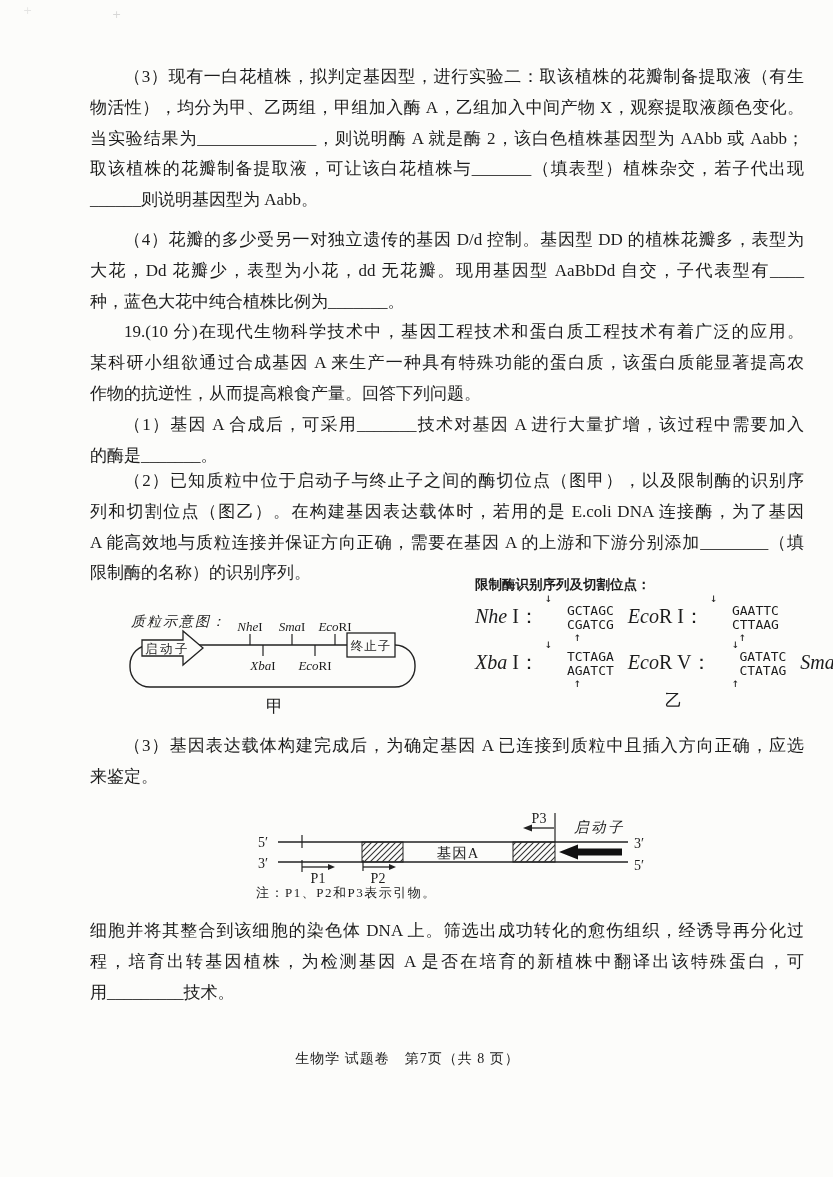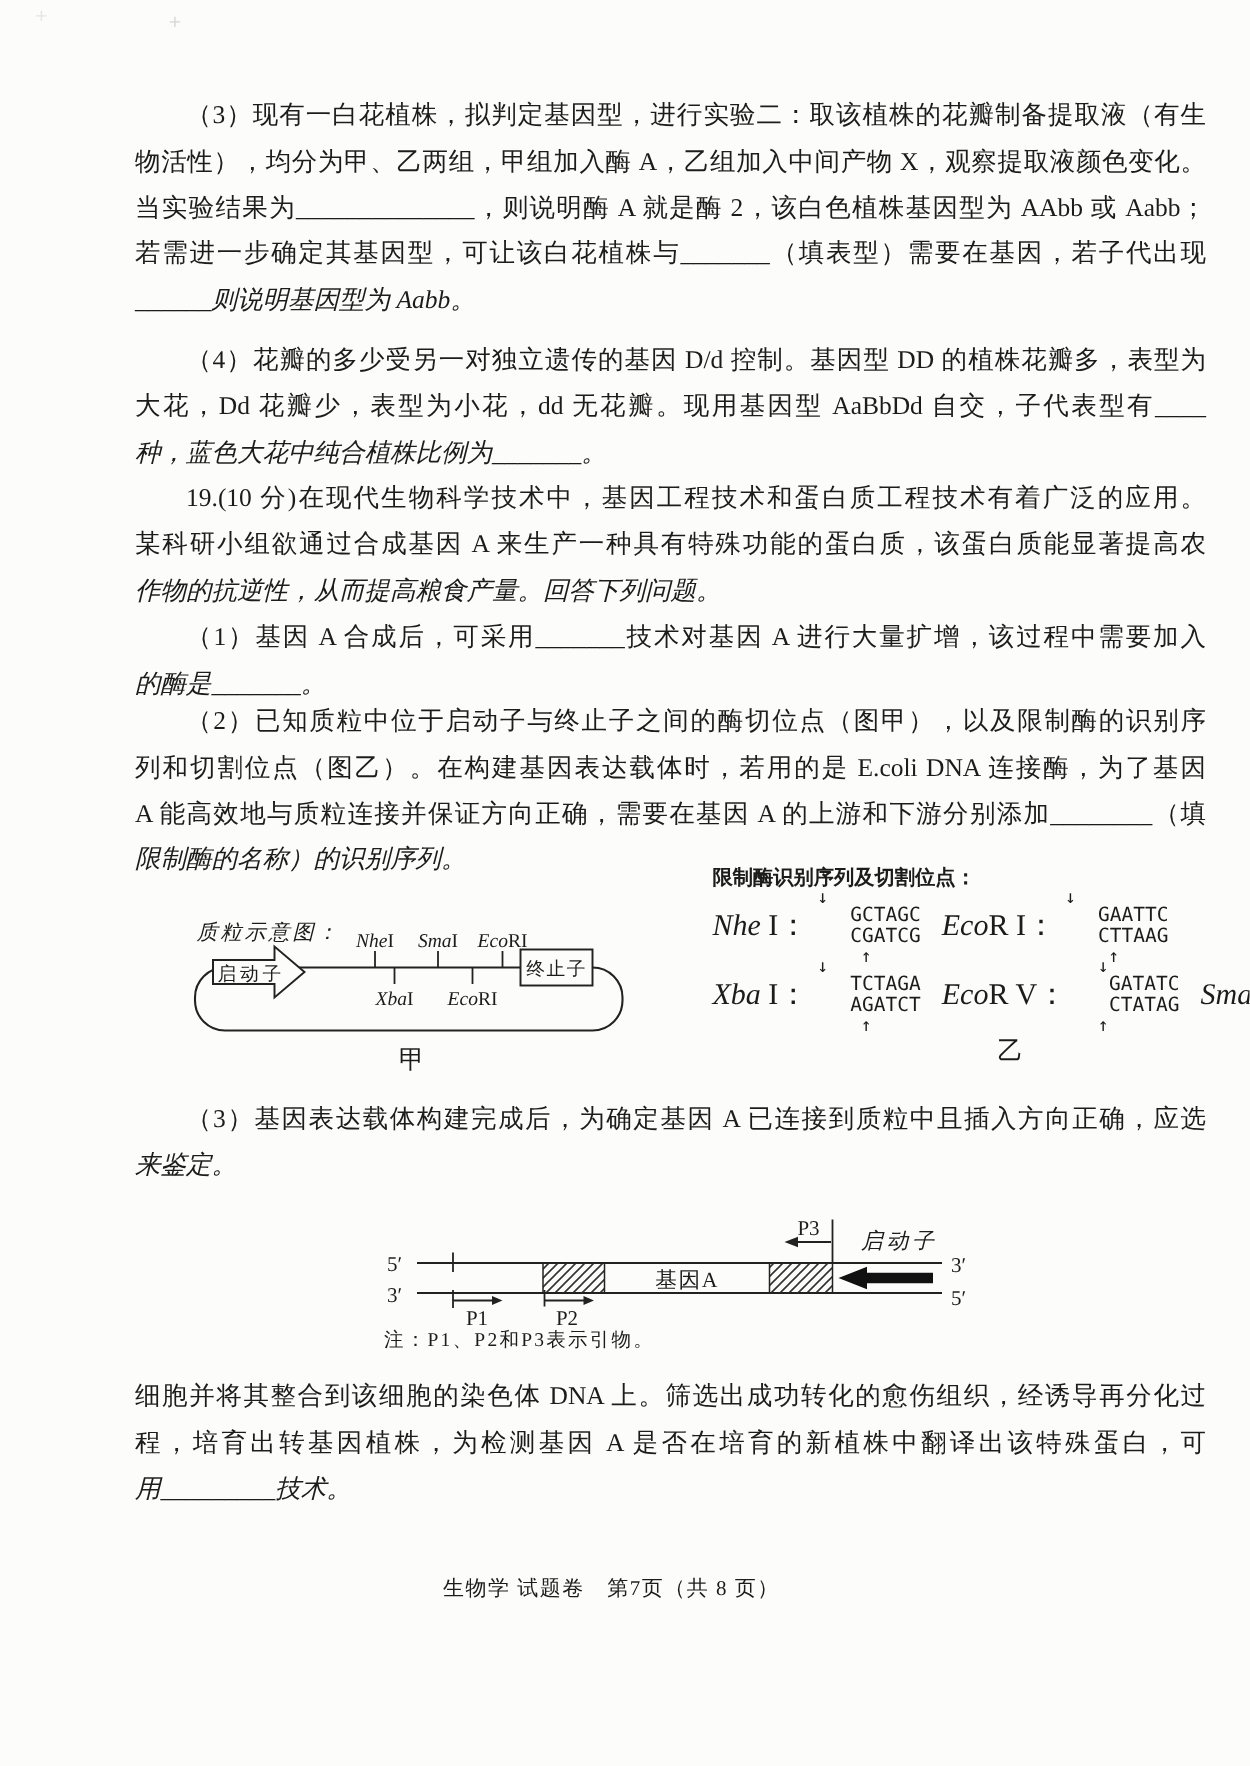--- a/index.html
+++ b/index.html
@@ -13,21 +13,21 @@
   .page{position:relative;width:833px;height:1177px;}
 
   
   .reg-mark{position:absolute;font-size:11px;color:#b9b9b9;font-family:"DejaVu Sans",sans-serif;}
   .reg-a{left:23px;top:4px;opacity:.35;}
   .reg-b{left:112px;top:8px;opacity:.55;}
 
   
   .para{position:absolute;left:90px;width:714px;font-size:17px;line-height:30.8px;}
   .line{display:block;text-align:justify;text-align-last:justify;white-space:normal;}
-  .line.short{text-align:center;text-align-last:left;font-style:italic;}
+  .line.short{text-align:center;text-align-last:left;}
   .line.indent{text-indent:2em;}
 
   
   .fig-jia{position:absolute;left:95px;top:588px;width:370px;height:128px;}
   .fig-jia text{fill:#1c1c1c;font-family:"Liberation Serif","DejaVu Serif",serif;}
 
   
   .fig-yi{position:absolute;left:462px;top:576px;width:352px;}
   .yi-title{font-family:"Liberation Sans","DejaVu Sans",sans-serif;font-weight:bold;font-size:13.5px;margin-left:13px;margin-bottom:0;}
   .yi-row{display:flex;gap:14px;margin-left:13px;}
@@ -54,21 +54,21 @@
 
 <div class="page">
 
   <span class="reg-mark reg-a">+</span>
   <span class="reg-mark reg-b">+</span>
 
   <div class="para" style="top:62px;">
     <span class="line indent">（3）现有一白花植株，拟判定基因型，进行实验二：取该植株的花瓣制备提取液（有生</span>
     <span class="line">物活性），均分为甲、乙两组，甲组加入酶 A，乙组加入中间产物 X，观察提取液颜色变化。</span>
     <span class="line">当实验结果为______________，则说明酶 A 就是酶 2，该白色植株基因型为 AAbb 或 Aabb；</span>
-    <span class="line">若需进一步确定其基因型，可让该白花植株与_______（填表型）需要在基因，若子代出现</span>
+    <span class="line">取该植株的花瓣制备提取液，可让该白花植株与_______（填表型）植株杂交，若子代出现</span>
     <span class="line short">______则说明基因型为 Aabb。</span>
   </div>
 
   <div class="para" style="top:225px;">
     <span class="line indent">（4）花瓣的多少受另一对独立遗传的基因 D/d 控制。基因型 DD 的植株花瓣多，表型为</span>
     <span class="line">大花，Dd 花瓣少，表型为小花，dd 无花瓣。现用基因型 AaBbDd 自交，子代表型有____</span>
     <span class="line short">种，蓝色大花中纯合植株比例为_______。</span>
   </div>
 
   <div class="para" style="top:317px;">

